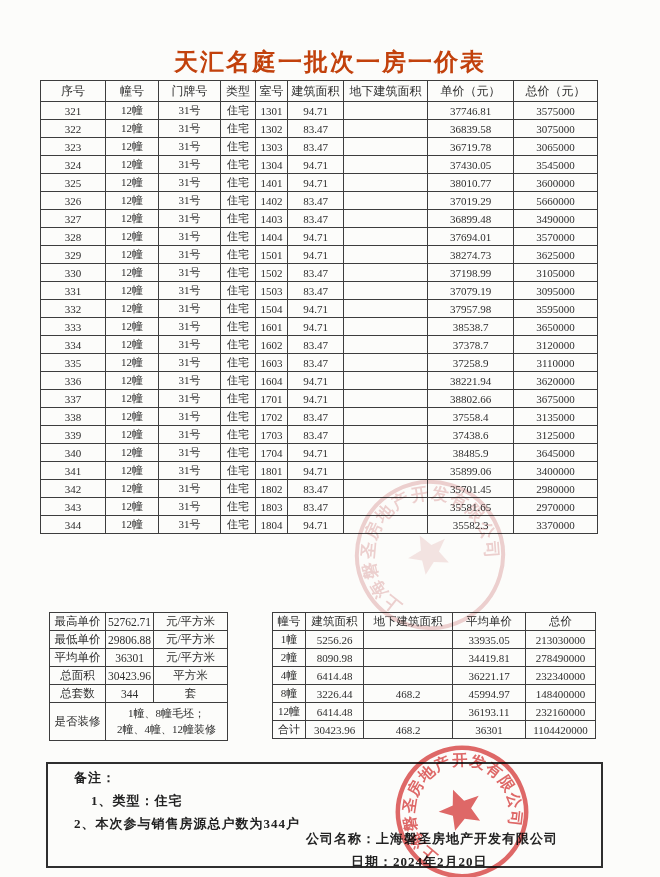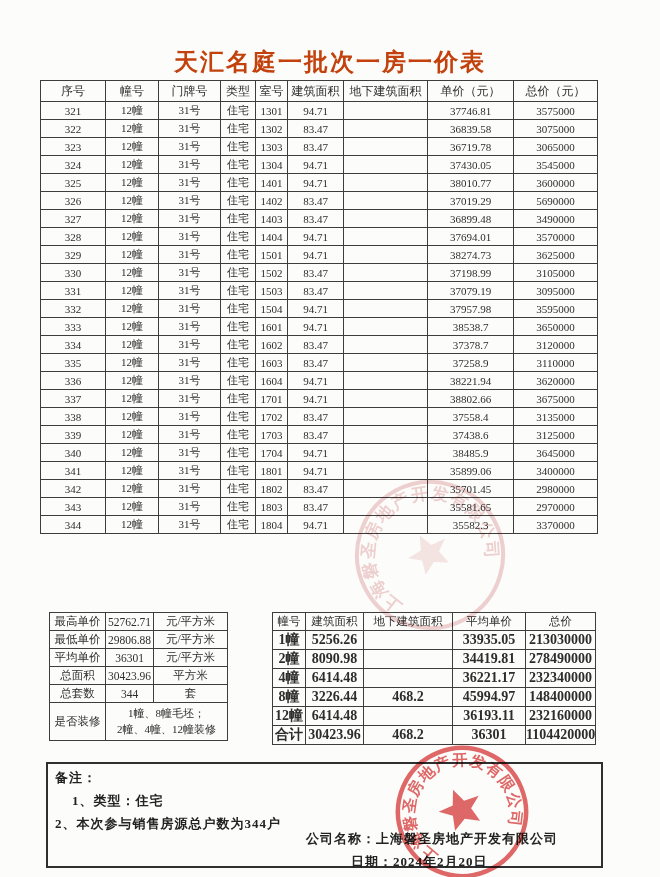--- a/index.html
+++ b/index.html
@@ -20,27 +20,27 @@
 
   .main-table { position:absolute; left:40px; top:80px; width:557px; }
   .main-table th { height:21px; font-size:12px; }
   .main-table td { height:18px; font-size:11px; }
 
   .sum-left  { position:absolute; left:49px;  top:612px; width:178px; }
   .sum-left  td { height:18px; font-size:11.5px; }
   .sum-left  .reno-cell { font-size:11px; line-height:1.45; white-space:normal; }
   .sum-right { position:absolute; left:272px; top:612px; width:323px; }
   .sum-right th { height:18px; font-size:11.5px; }
-  .sum-right td { height:18px; font-size:14px;font-weight:bold; }
+  .sum-right td { height:18px; font-size:11px; }
 
   .notes-box {
     position:absolute; left:46px; top:762px; width:557px; height:106px;
     border:2px solid #2f2f2f; font-size:13px; font-weight:bold; color:#222;
   }
-  .notes-box .n-line { position:absolute; left:7px; letter-spacing:1px;text-align:center; }
+  .notes-box .n-line { position:absolute; left:26px; letter-spacing:1px;text-align:center; }
   .n1 { top:5px; }  .n2 { top:28px;margin-left:17px; } .n3 { top:51px; }
   .company-line { position:absolute; left:258px; top:66px; letter-spacing:1px; }
   .date-line    { position:absolute; left:303px; top:89px; letter-spacing:1px; }
 
   .stamp { position:absolute; mix-blend-mode:multiply; pointer-events:none; }
   .stamp-bottom { left:382px; top:738px; width:162px; height:139px; opacity:.88; }
   .stamp-middle { left:348px; top:472px; width:164px; height:166px; opacity:.30; }
 </style>
 </head>
 <body>
@@ -132,21 +132,21 @@
         </tr>
         <tr>
           <td>326</td>
           <td>12幢</td>
           <td>31号</td>
           <td>住宅</td>
           <td>1402</td>
           <td>83.47</td>
           <td></td>
           <td>37019.29</td>
-          <td>5690000</td>
+          <td>5660000</td>
         </tr>
         <tr>
           <td>327</td>
           <td>12幢</td>
           <td>31号</td>
           <td>住宅</td>
           <td>1403</td>
           <td>83.47</td>
           <td></td>
           <td>36899.48</td>

